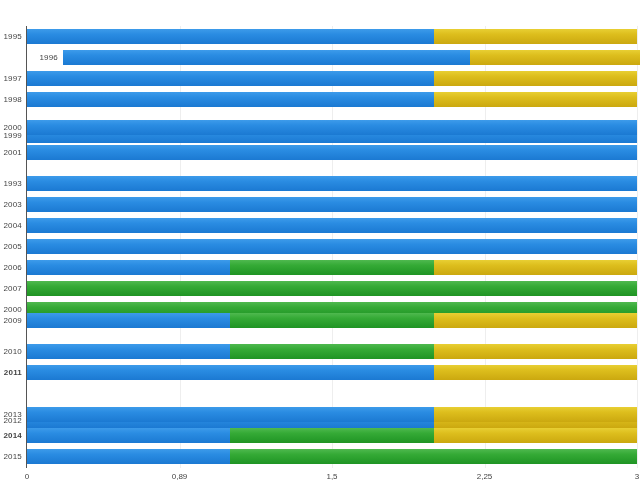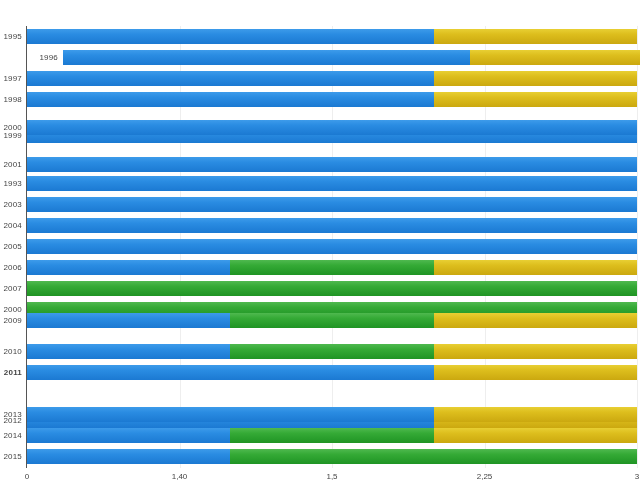--- a/index.html
+++ b/index.html
@@ -183,21 +183,21 @@
           <div class="bar-track">
             <div class="seg seg-democracia" style="left: 0px; width: 610px;"></div>
           </div>
         </div>
         <div class="row" style="top: 91px;">
           <div class="row-label">2000</div>
           <div class="bar-track">
             <div class="seg seg-democracia" style="left: 0px; width: 610px;"></div>
           </div>
         </div>
-        <div class="row" style="top: 128px;">
+        <div class="row" style="top: 116px;">
           <div class="row-label">2001</div>
           <div class="bar-track">
             <div class="seg seg-democracia" style="left: 0px; width: 610px;"></div>
           </div>
         </div>
         <div class="row" style="top: 147px;">
           <div class="row-label">1993</div>
           <div class="bar-track">
             <div class="seg seg-democracia" style="left: 0px; width: 610px;"></div>
           </div>
@@ -270,39 +270,39 @@
             <div class="seg seg-unknown" style="left: 406.667px; width: 203.333px;"></div>
           </div>
         </div>
         <div class="row" style="top: 378px;">
           <div class="row-label">2013</div>
           <div class="bar-track">
             <div class="seg seg-democracia" style="left: 0px; width: 406.667px;"></div>
             <div class="seg seg-unknown" style="left: 406.667px; width: 203.333px;"></div>
           </div>
         </div>
-        <div class="row" style="top: 399px;">
+        <div class="row" style="top: 399px; font-weight: bold;">
           <div class="row-label">2014</div>
           <div class="bar-track">
             <div class="seg seg-democracia" style="left: 0px; width: 203.333px;"></div>
             <div class="seg seg-dictadura" style="left: 203.333px; width: 203.333px;"></div>
             <div class="seg seg-unknown" style="left: 406.667px; width: 203.333px;"></div>
           </div>
         </div>
         <div class="row" style="top: 420px;">
           <div class="row-label">2015</div>
           <div class="bar-track">
             <div class="seg seg-democracia" style="left: 0px; width: 203.333px;"></div>
             <div class="seg seg-dictadura" style="left: 203.333px; width: 406.667px;"></div>
           </div>
         </div>
       </div>
   </div>
 
   <div id="xaxis">
       <div class="xtick" style="left: 27px;">0</div>
-      <div class="xtick" style="left: 179.5px;">1,40</div>
+      <div class="xtick" style="left: 179.5px;">0,89</div>
       <div class="xtick" style="left: 332px;">1,5</div>
       <div class="xtick" style="left: 484.5px;">2,25</div>
       <div class="xtick" style="left: 637px;">3</div>
     </div>
 
 </div>
 
 </body></html>

